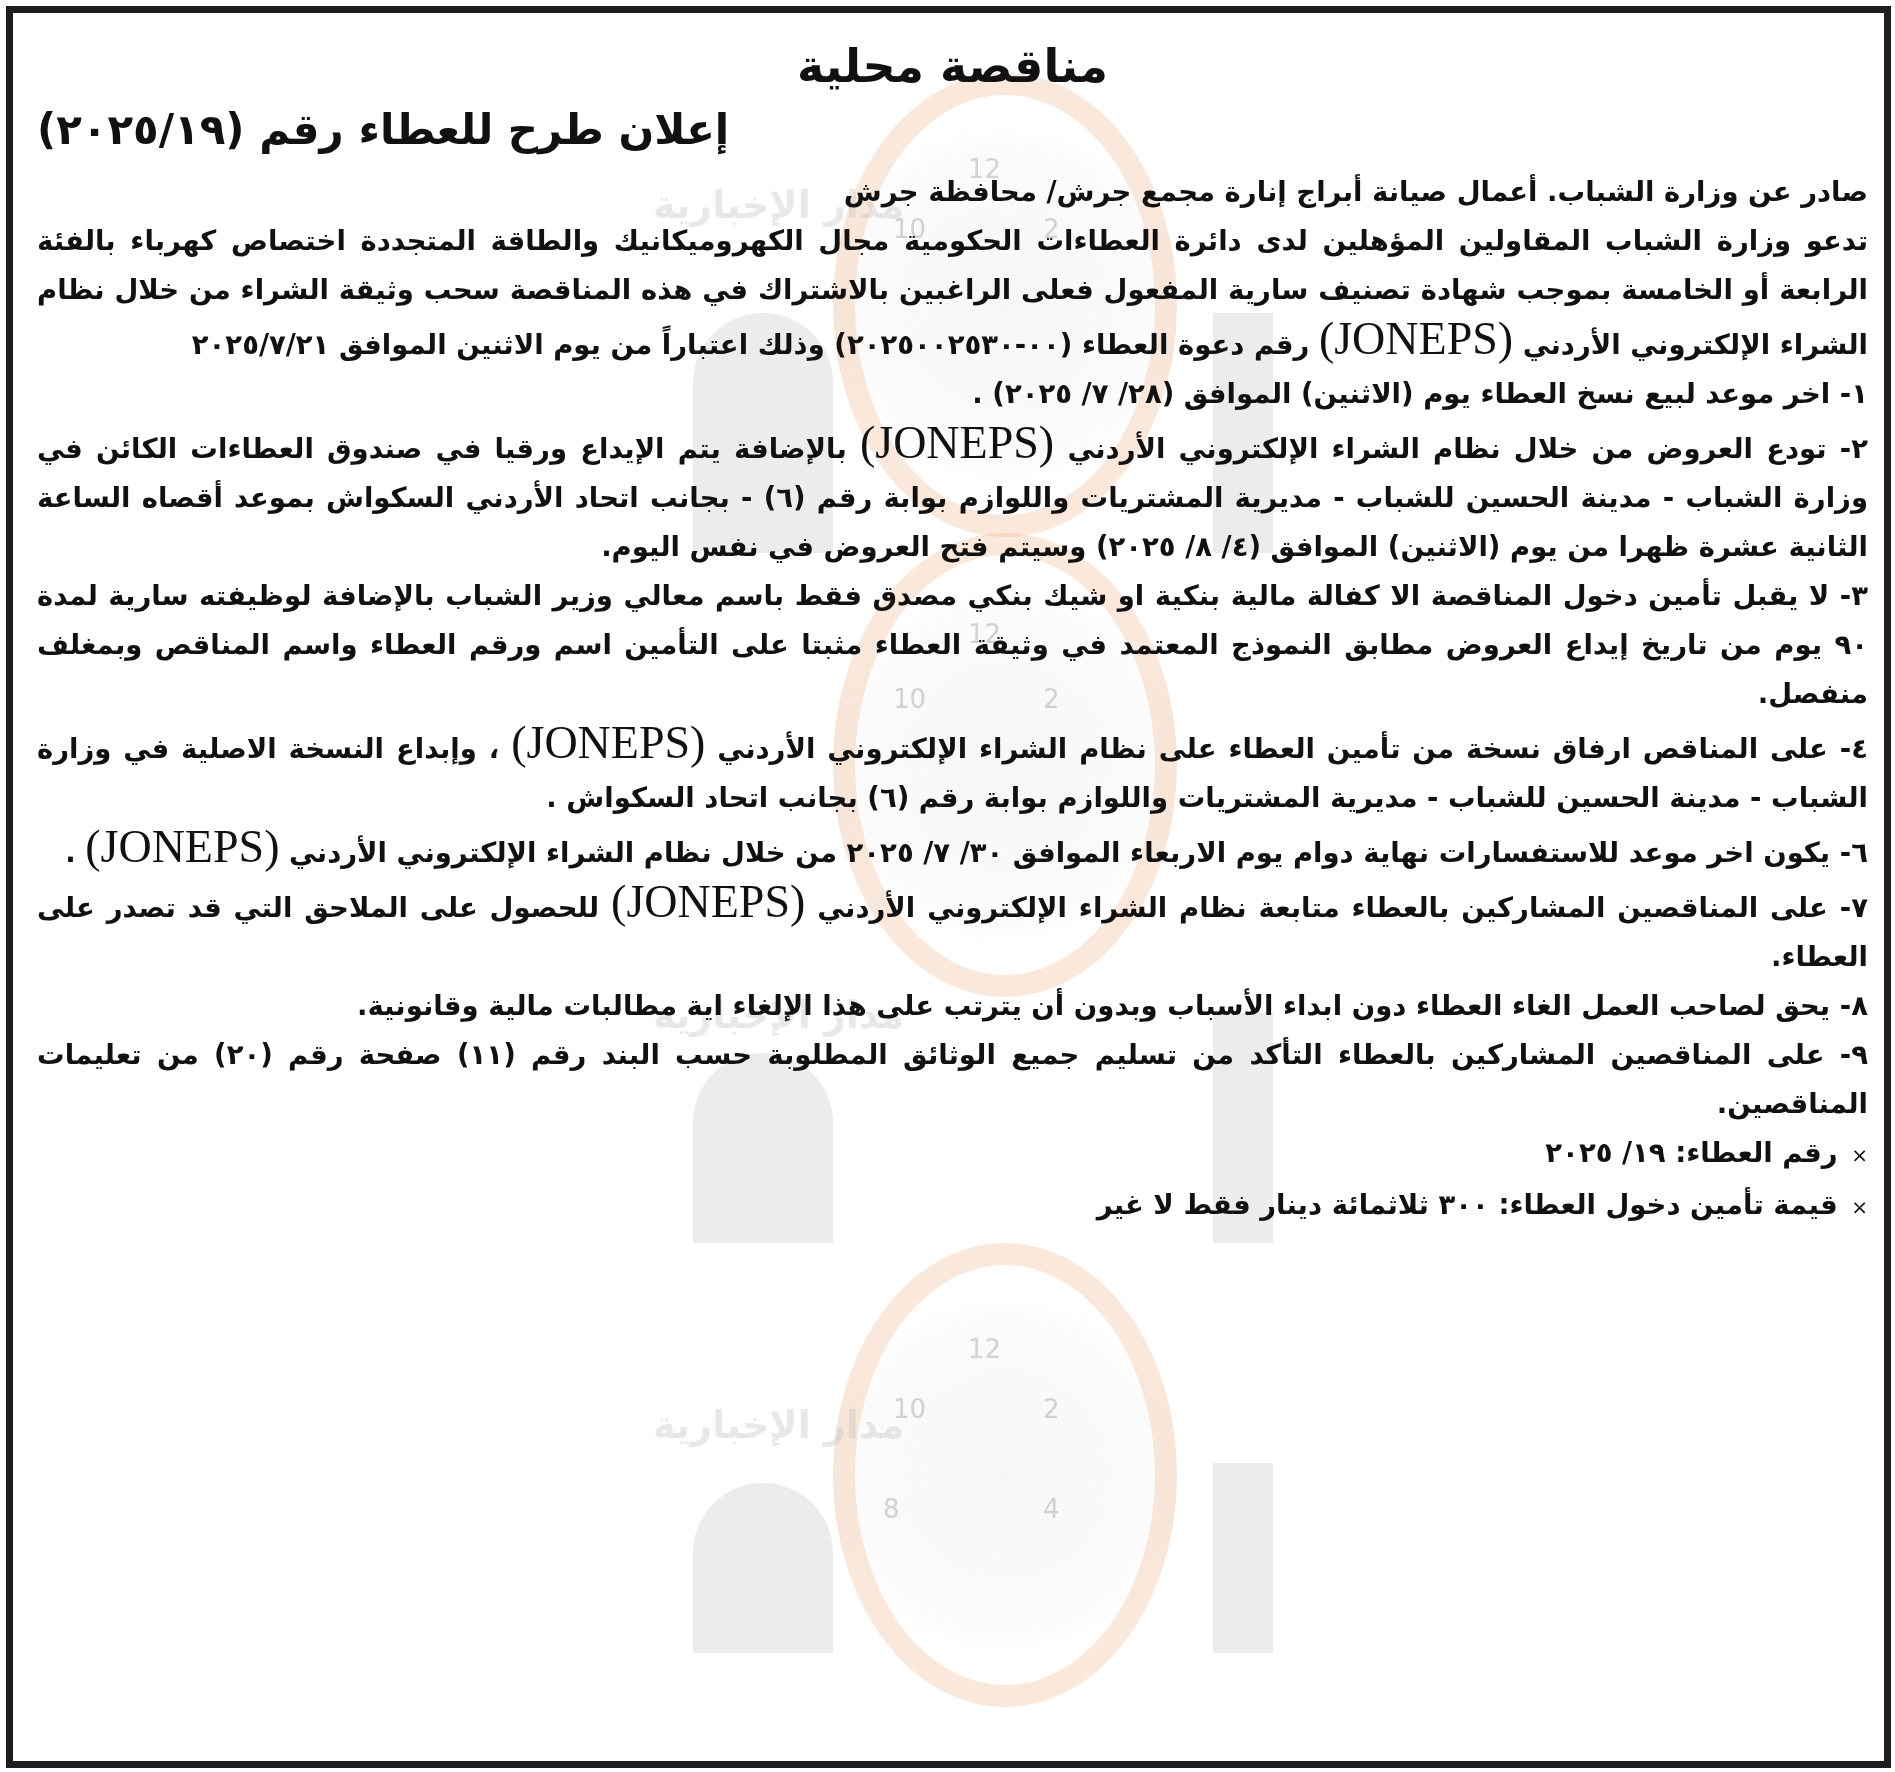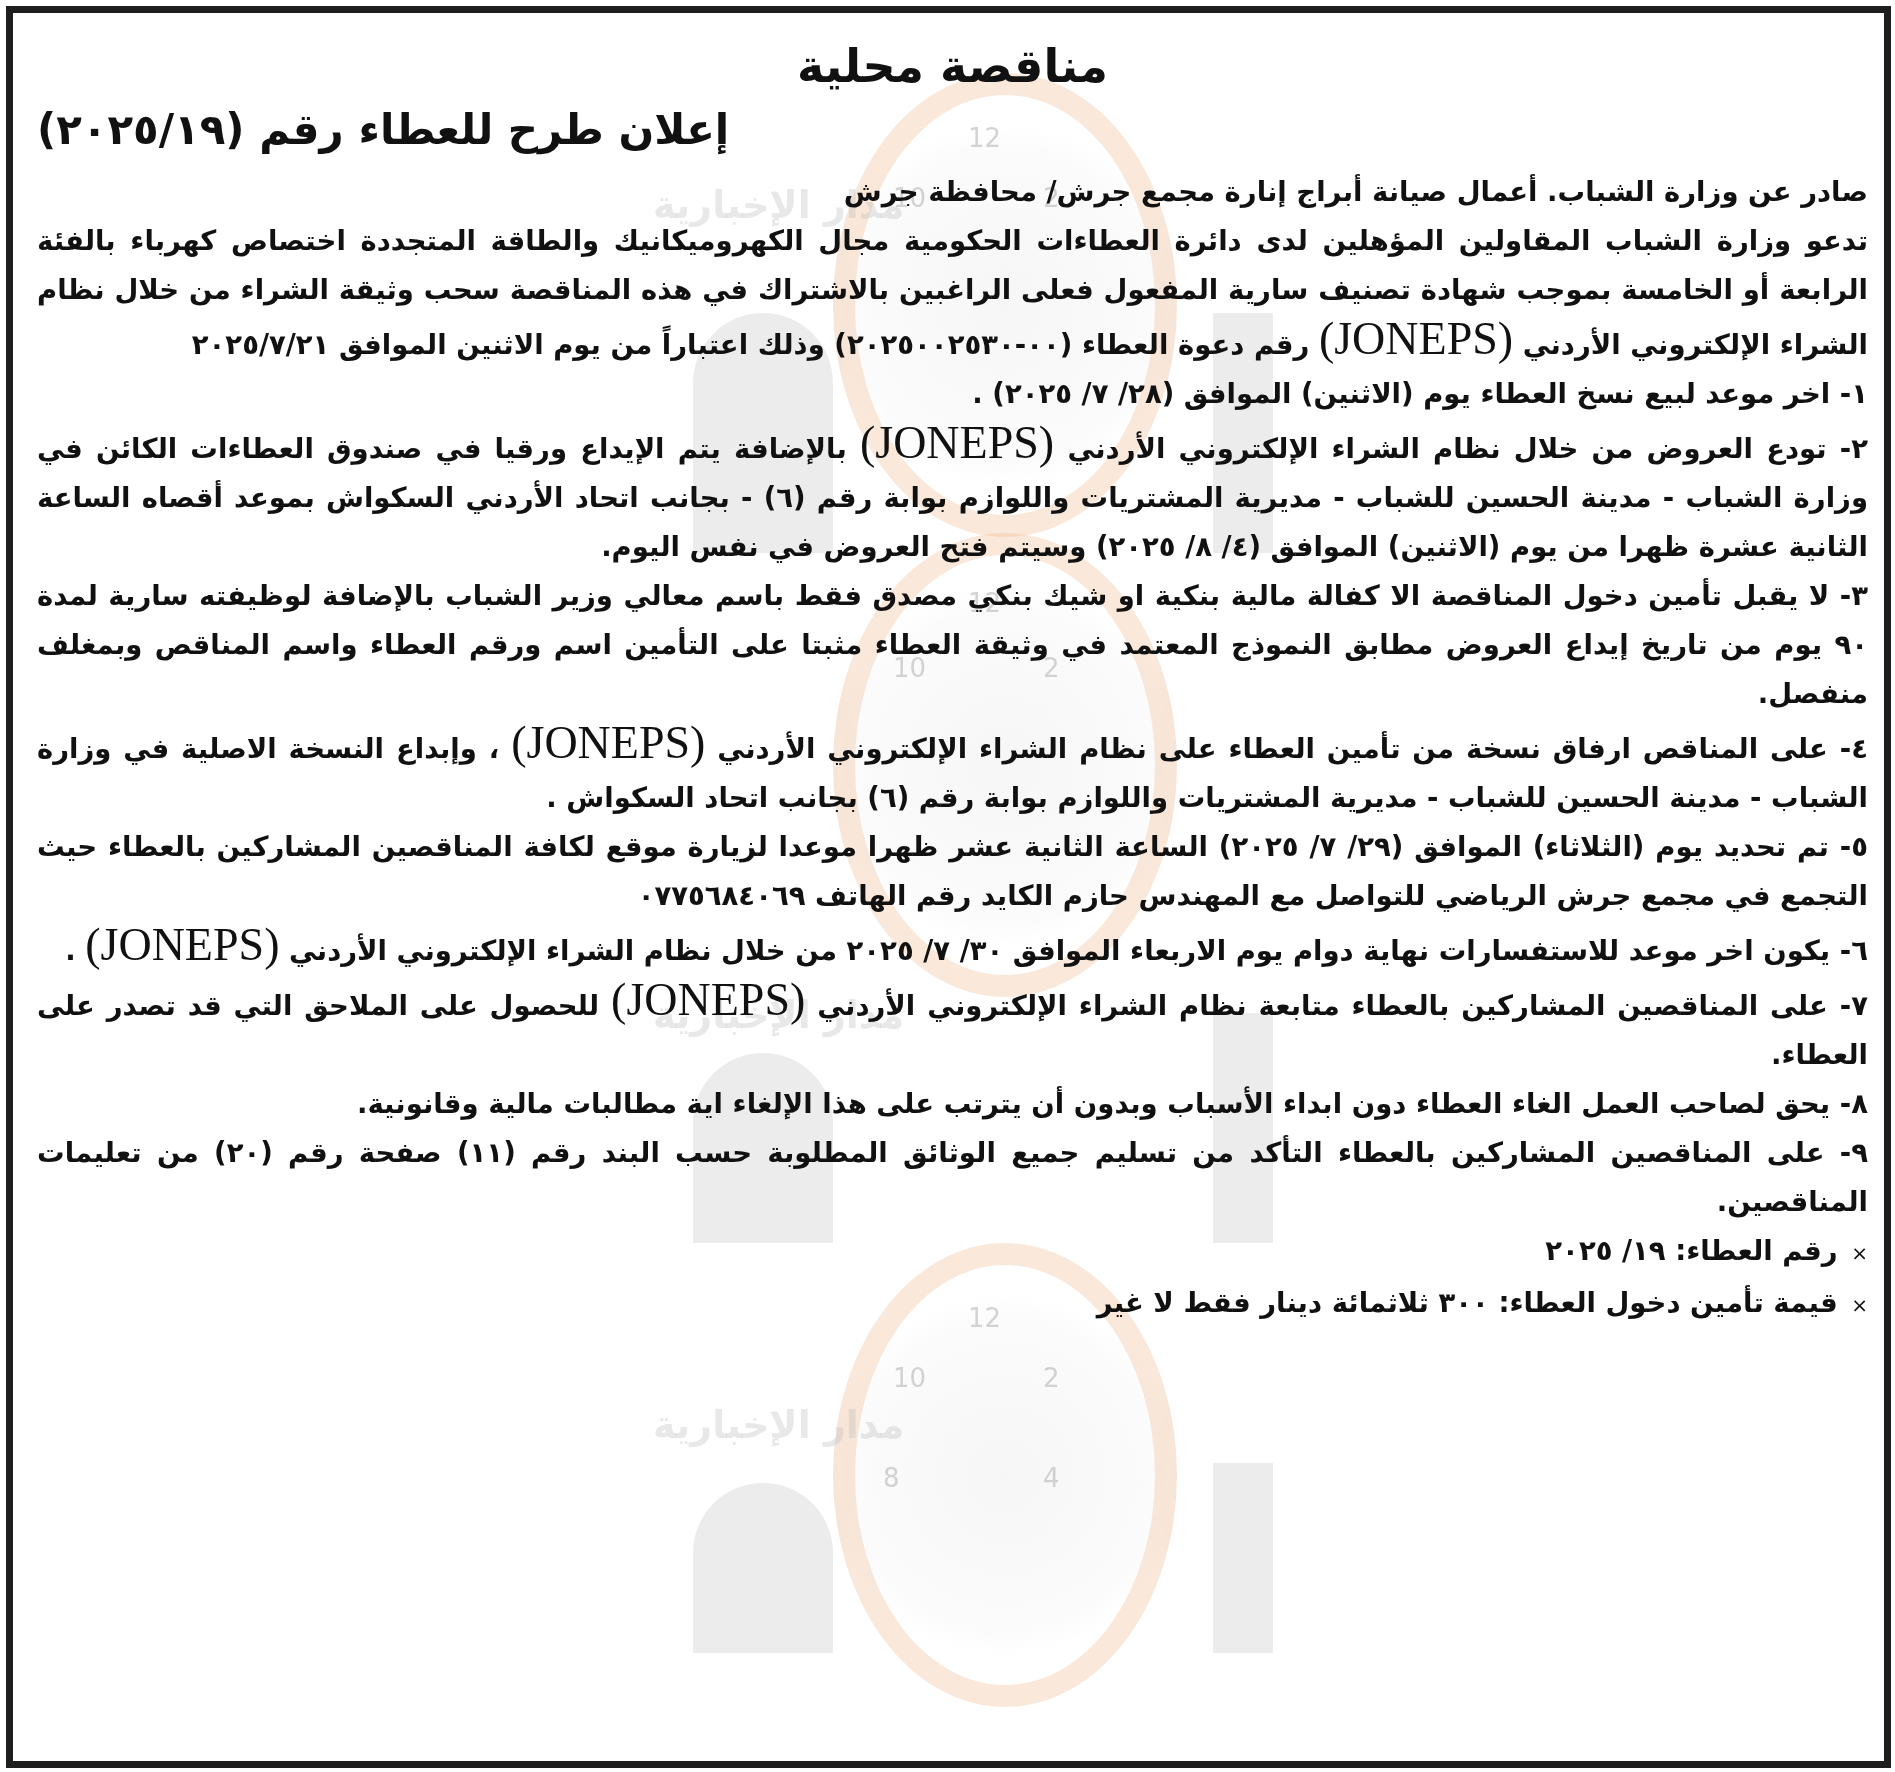--- a/index.html
+++ b/index.html
@@ -28,20 +28,21 @@
   .wm-clock {
     border-radius: 50%;
     border: 22px solid rgba(240,190,150,0.35);
     background: radial-gradient(circle, rgba(230,230,230,0.35) 0%, rgba(240,240,240,0.25) 60%, rgba(255,255,255,0) 70%);
   }
   .wm-num {
     position: absolute;
     color: rgba(160,160,160,0.45);
     font-size: 26px;
     font-family: "DejaVu Sans", sans-serif;
+    margin-top: 31px;
   }
   .wm-bar {
     position: absolute;
     background: rgba(200,200,200,0.35);
   }
   .wm-text {
     position: absolute;
     color: rgba(190,190,190,0.35);
     font-weight: bold;
     font-family: "DejaVu Sans", sans-serif;
@@ -143,24 +144,20 @@
       <span>لا يقبل تأمين دخول المناقصة الا كفالة مالية بنكية او شيك بنكي مصدق فقط باسم معالي وزير الشباب بالإضافة لوظيفته سارية لمدة ٩٠ يوم من تاريخ إيداع العروض مطابق النموذج المعتمد في وثيقة العطاء مثبتا على التأمين اسم ورقم العطاء واسم المناقص وبمغلف منفصل.</span>
     </p>
 
     <p class="para item">
       <span>٤-</span>
       <span>على المناقص ارفاق نسخة من تأمين العطاء على نظام الشراء الإلكتروني الأردني</span>
       <span class="latin">(JONEPS)</span>
       <span>، وإبداع النسخة الاصلية في وزارة الشباب - مدينة الحسين للشباب - مديرية المشتريات واللوازم بوابة رقم (٦) بجانب اتحاد السكواش .</span>
     </p>
 
-    <p class="para item">
-      <span>٥-</span>
-      <span>تم تحديد يوم (الثلاثاء) الموافق (٢٩/ ٧/ ٢٠٢٥) الساعة الثانية عشر ظهرا موعدا لزيارة موقع لكافة المناقصين المشاركين بالعطاء حيث التجمع في مجمع جرش الرياضي للتواصل مع المهندس حازم الكايد رقم الهاتف ٠٧٧٥٦٨٤٠٦٩</span>
-    </p>
 
     <p class="para item">
       <span>٦-</span>
       <span>يكون اخر موعد للاستفسارات نهاية دوام يوم الاربعاء الموافق ٣٠/ ٧/ ٢٠٢٥ من خلال نظام الشراء الإلكتروني الأردني</span>
       <span class="latin">(JONEPS)</span>
       <span>.</span>
     </p>
 
     <p class="para item">
       <span>٧-</span>

